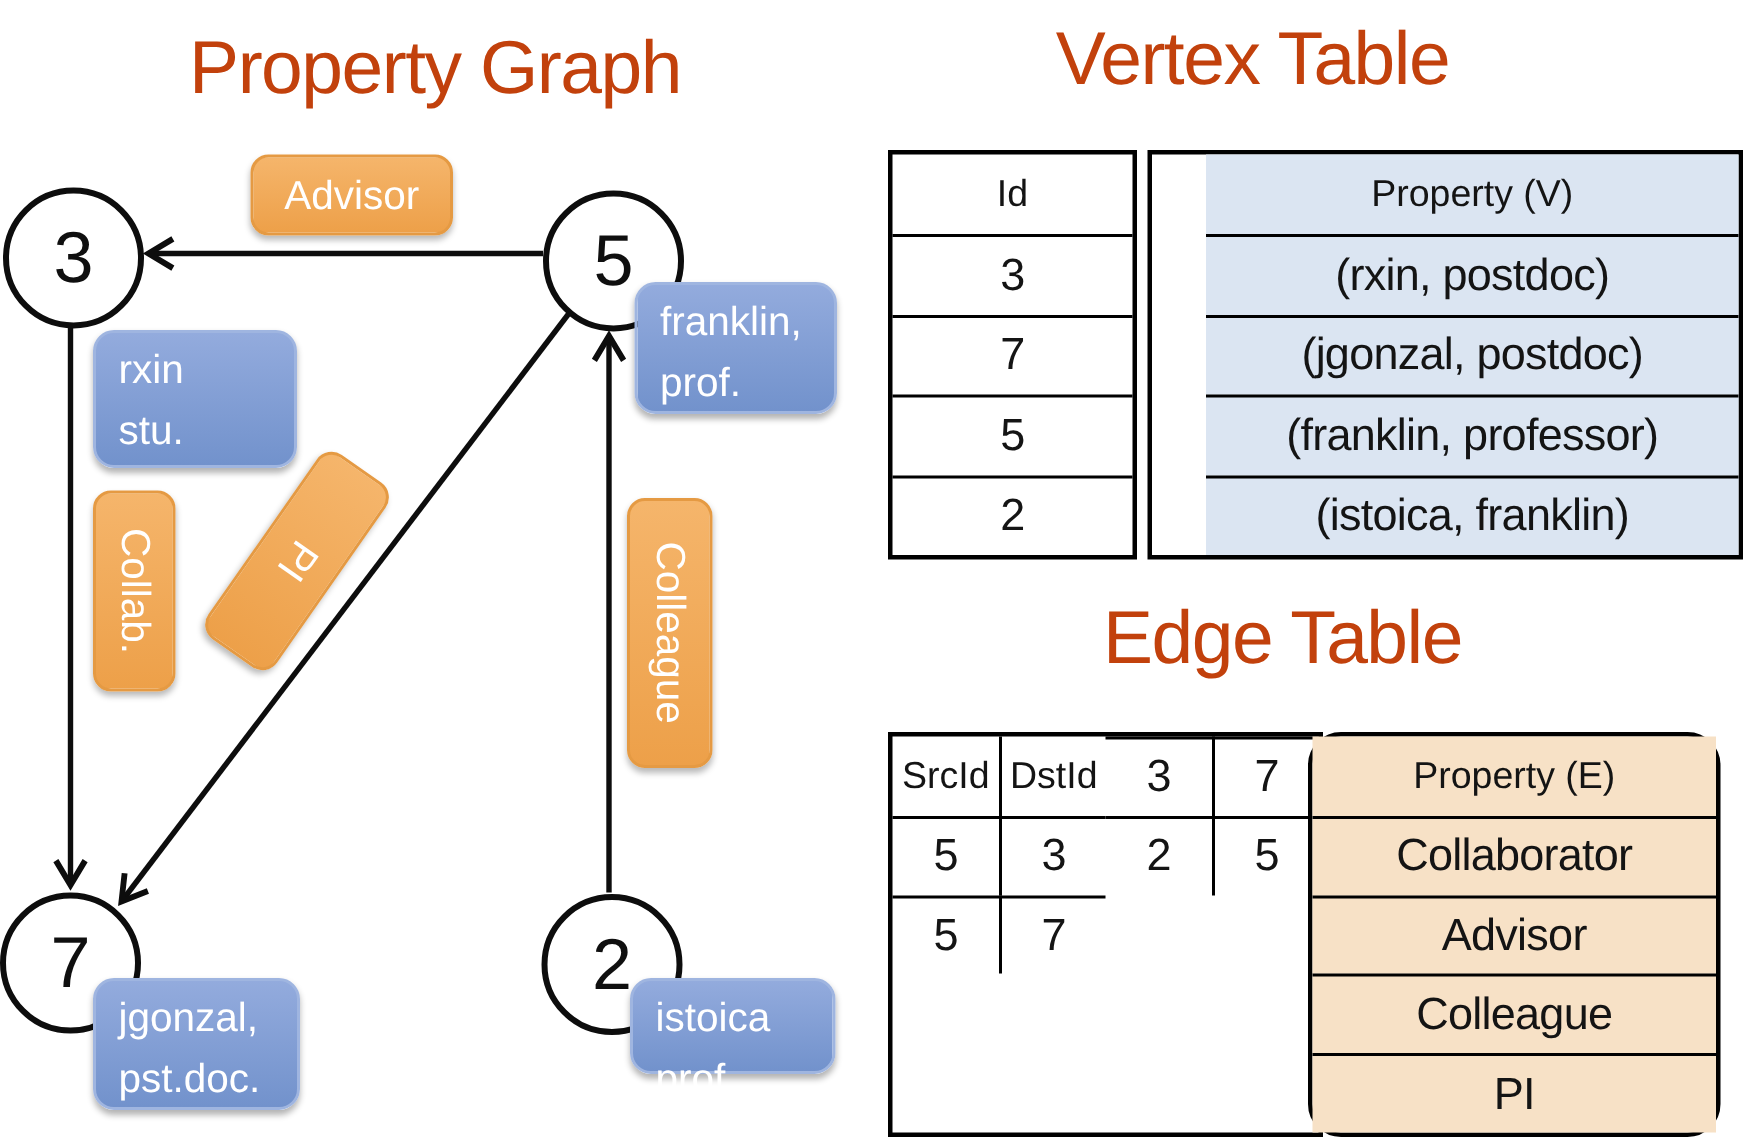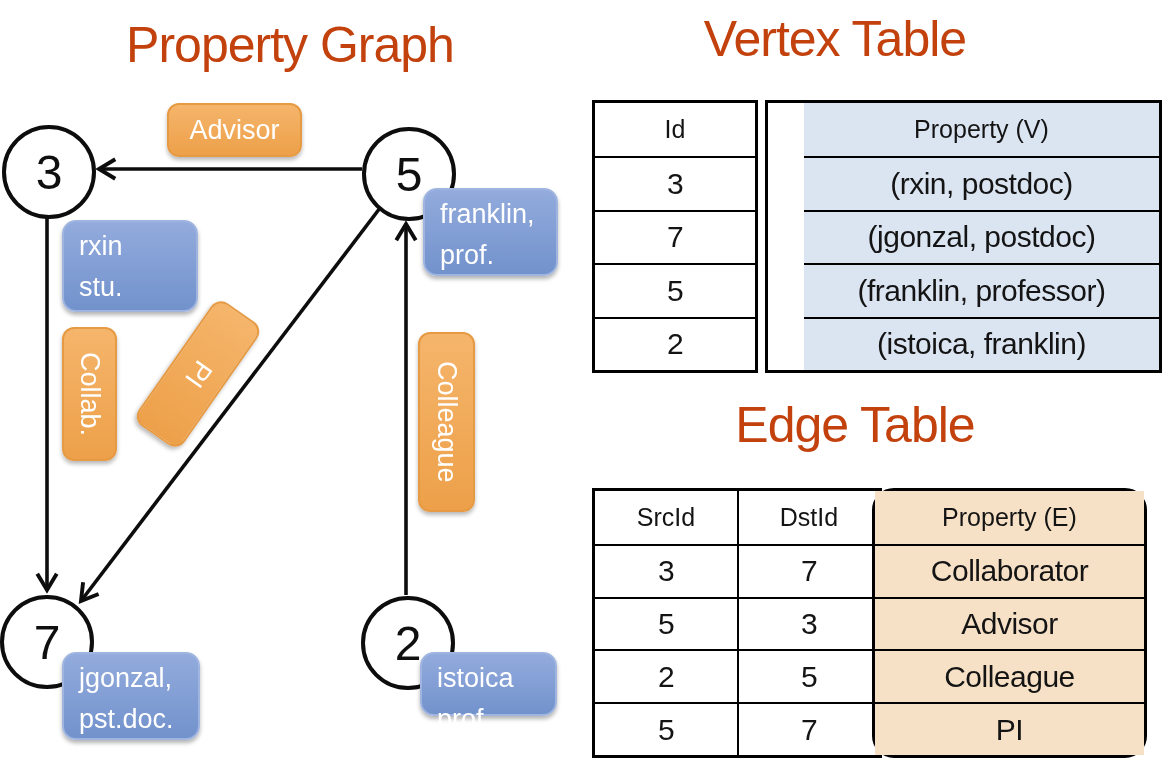--- a/index.html
+++ b/index.html
@@ -73,21 +73,21 @@
     white-space:nowrap;
   }
   .tbl .cell.first{border-top:none;}
   .tbl .cell.hdr{font-size:25px;font-weight:400;letter-spacing:0;}
   .tbl .cell.vblue{background:#dbe5f2;}
   .tbl .cell.tan{background:#f7e1c6;}
   .tbl .cell.vline{border-left:2.5px solid #000;}
 
   #vt-id-col   {left:592px;top:100px;width:166px;height:273px;grid-template-rows:repeat(5,1fr);}
   #vt-prop-col {left:765px;top:100px;width:397px;height:273px;grid-template-rows:repeat(5,1fr);padding-left:36px;}
-  #et-ids-tbl  {left:592px;top:488px;width:290px;height:270px;grid-template-columns:1fr 1fr;grid-template-rows:repeat(5,1fr);grid-auto-flow:row;}
+  #et-ids-tbl  {left:592px;top:488px;width:290px;height:270px;grid-template-columns:1fr 1fr 1fr 1fr;grid-template-rows:repeat(5,1fr);grid-auto-flow:row;}
   #et-prop-col {left:872px;top:488px;width:275px;height:270px;grid-template-rows:repeat(5,1fr);border-radius:22px;}
 </style>
 </head>
 <body>
 
 <div class="abs big-title" id="pg-title">Property Graph</div>
 <div class="abs big-title" id="vt-title">Vertex Table</div>
 <div class="abs big-title" id="et-title">Edge Table</div>
 
 <svg class="abs" id="edges" viewBox="0 0 580 760">

